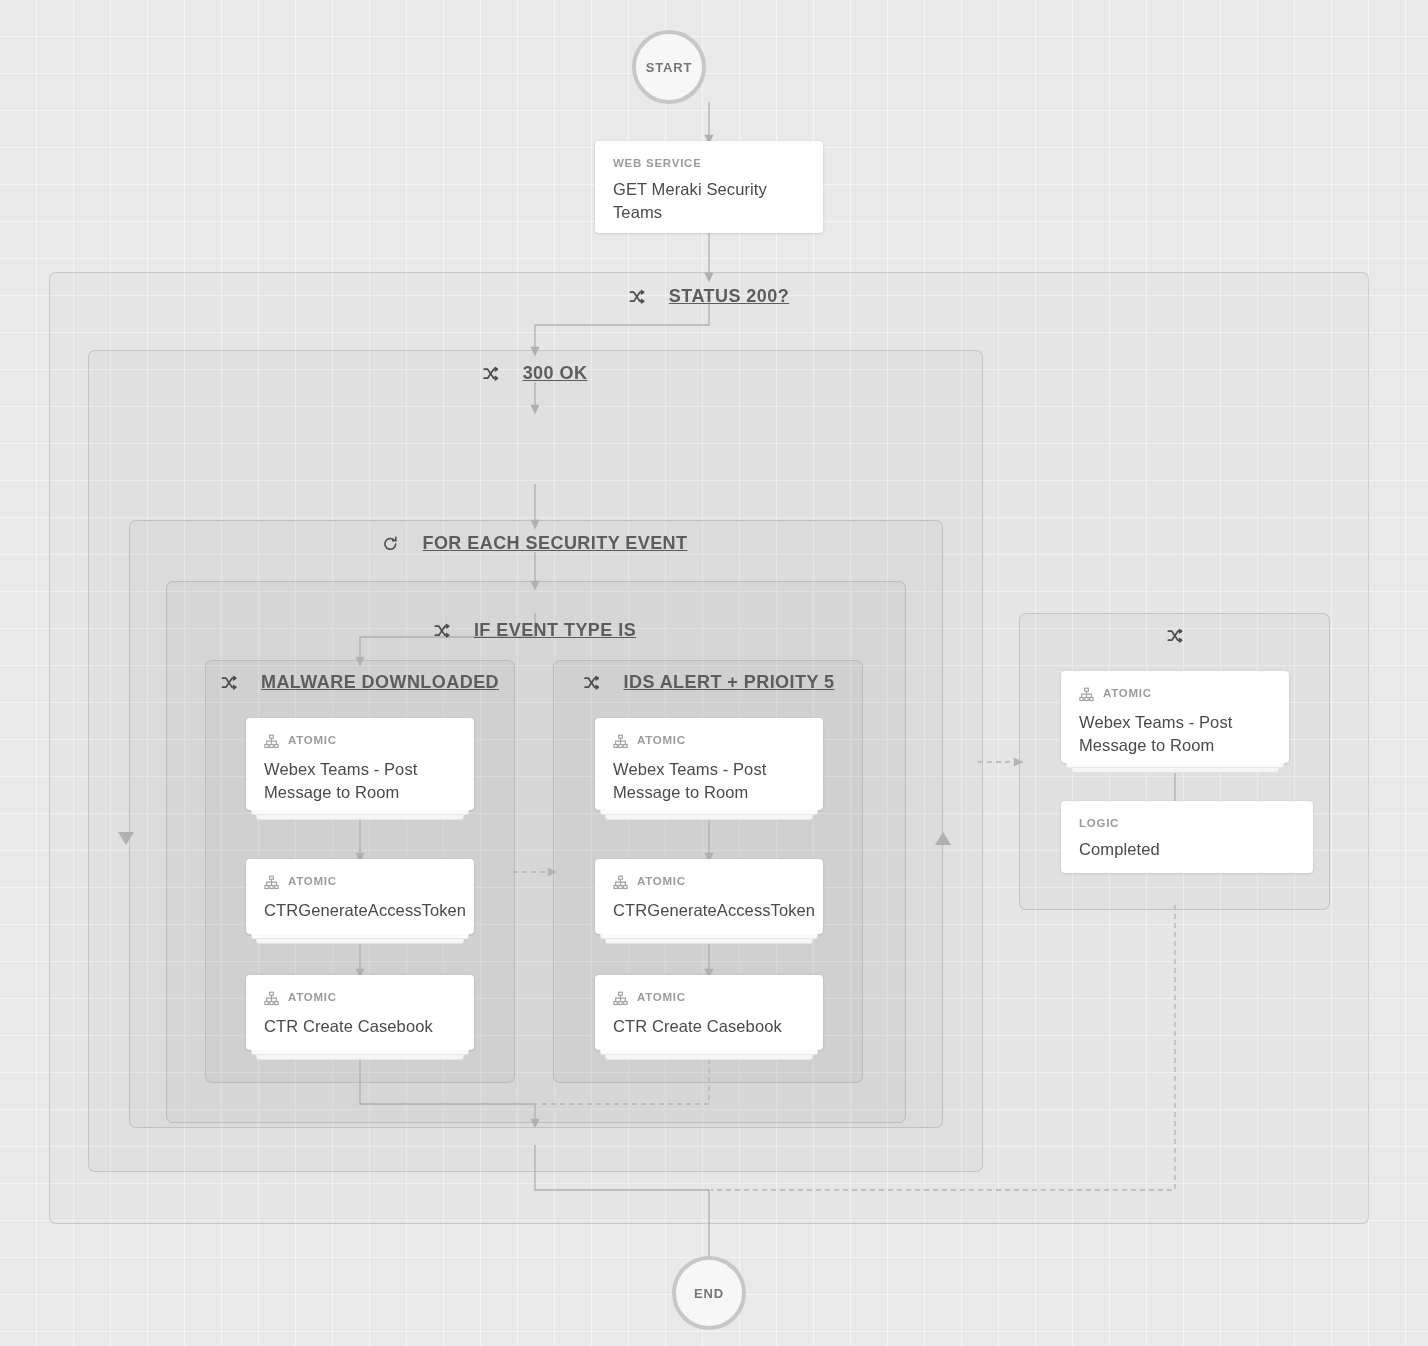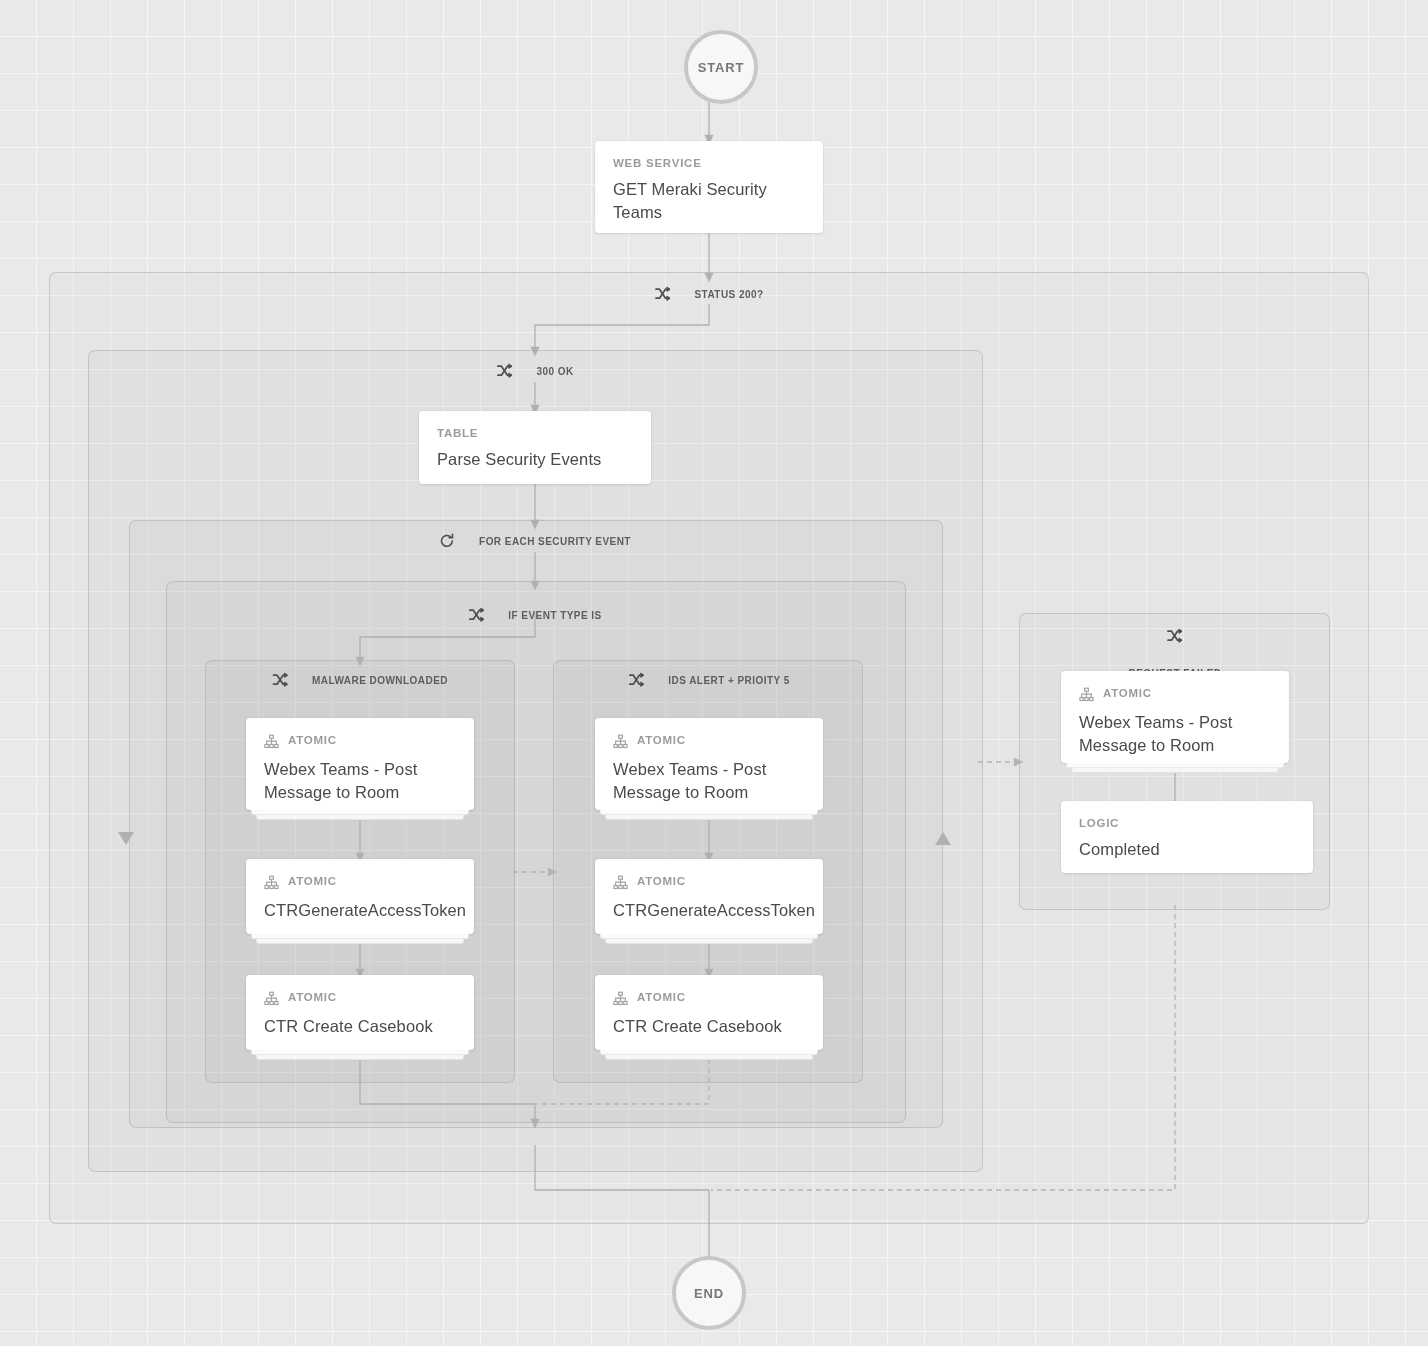--- a/index.html
+++ b/index.html
@@ -33,23 +33,24 @@
   .cont.l3{background:rgba(160,160,160,.075);}
   .cont.l4{background:rgba(160,160,160,.085);}
   .cont.l5{background:rgba(160,160,160,.095);}
 
   
   .blabel{
     position:absolute;
     display:flex;align-items:center;gap:24px;
     white-space:nowrap;
     color:#5d5d5d;
-    font-size:10px;font-weight:bold;
+    font-size:18px;font-weight:bold;
     letter-spacing:.45px;
     transform:translateX(-50%);
+    text-decoration:underline;
   }
   .blabel .ic{display:inline-flex;align-items:center;justify-content:center;width:16px;height:16px;color:#4e4e4e;}
   .blabel svg{display:block;}
 
   
   .card{
     position:absolute;
     background:#fff;
     border-radius:4px;
     box-sizing:border-box;
@@ -154,21 +155,21 @@
 
       <path d="M1175,905 L1175,1190 L711,1190"></path>
     </g>
 
     <g fill="#b0b0b0">
       <path d="M118,832 L134,832 L126,845 Z"></path>
       <path d="M935,845 L951,845 L943,832 Z"></path>
     </g>
   </svg>
 
-  <div class="term" style="left:684px; top:30px; width:74px; height:74px;text-align:right;">
+  <div class="term" style="left:632px; top:30px; width:74px; height:74px;text-align:right;">
     <span>START</span>
   </div>
 
   <div class="term" style="left:672px; top:1256px; width:74px; height:74px;">
     <span>END</span>
   </div>
 
   <div class="blabel" style="left:709px; top:286px;">
     <span class="ic">
       <svg viewBox="0 0 16 16" width="16" height="16" fill="none" stroke="#4e4e4e" stroke-width="1.7" stroke-linecap="round" stroke-linejoin="round">
@@ -196,21 +197,21 @@
   <div class="blabel" style="left:535px; top:533px;">
     <span class="ic">
       <svg viewBox="0 0 16 16" width="16" height="16" fill="none" stroke="#4e4e4e" stroke-width="1.6" stroke-linecap="round">
         <path d="M13.2,8 A5.4,5.4 0 1 1 11.2,3.7"></path>
         <path d="M13.4,1.3 L13.4,4.6 L10.1,4.6"></path>
       </svg>
     </span>
     <span>FOR EACH SECURITY EVENT</span>
   </div>
 
-  <div class="blabel" style="left:535px; top:607px;justify-content:flex-end;">
+  <div class="blabel" style="left:535px; top:620px;justify-content:flex-end;">
     <span class="ic">
       <svg viewBox="0 0 16 16" width="16" height="16" fill="none" stroke="#4e4e4e" stroke-width="1.7" stroke-linecap="round" stroke-linejoin="round">
         <path d="M1.5,3.2 L5,3.2 L11,12.2 L14.5,12.2"></path>
           <path d="M1.5,12.2 L5,12.2 L11,3.2 L14.5,3.2"></path>
         <path d="M12.6,1.6 L14.8,3.2 L12.6,4.8"></path>
           <path d="M12.6,10.6 L14.8,12.2 L12.6,13.8"></path>
       </svg>
     </span>
     <span>IF EVENT TYPE IS</span>
   </div>
@@ -251,26 +252,20 @@
     <span>REQUEST FAILED</span>
   </div>
 
   <div class="card" style="left:595px; top:141px; width:228px; height:92px;">
     <div class="kind">
       <span>WEB SERVICE</span>
     </div>
     <div class="title">GET Meraki Security Teams</div>
   </div>
 
-  <div class="card" style="left:419px; top:411px; width:232px; height:73px;">
-    <div class="kind">
-      <span>TABLE</span>
-    </div>
-    <div class="title">Parse Security Events</div>
-  </div>
 
   <div class="card stack" style="left:246px; top:718px; width:228px; height:92px;">
     <div class="kind">
       <span class="ic">
         <svg viewBox="0 0 16 16" width="15" height="15" fill="none" stroke="#a2a2a2" stroke-width="1.25">
           <rect x="6" y="1.3" width="4" height="3.2"></rect>
           <rect x="1" y="11.2" width="3.6" height="3.2"></rect>
           <rect x="6.2" y="11.2" width="3.6" height="3.2"></rect>
           <rect x="11.4" y="11.2" width="3.6" height="3.2"></rect>
           <path d="M8,4.5 L8,7.6 M2.8,11.2 L2.8,7.6 L13.2,7.6 L13.2,11.2 M8,7.6 L8,11.2"></path>

